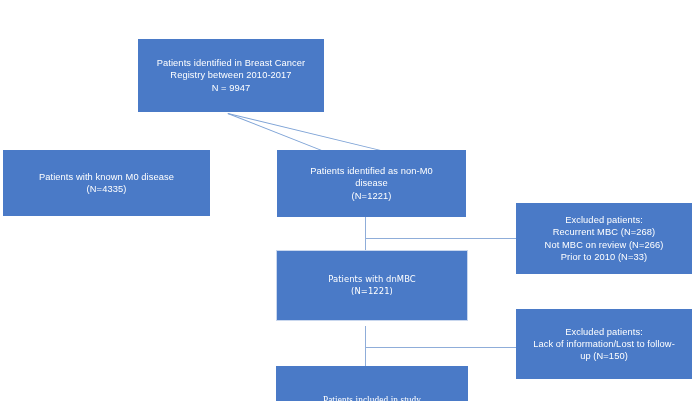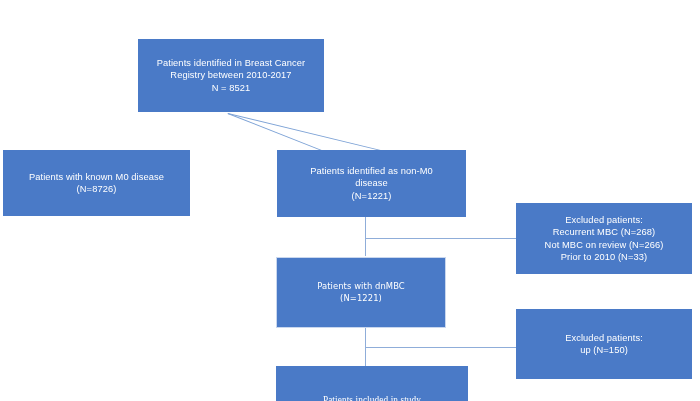--- a/index.html
+++ b/index.html
@@ -42,24 +42,24 @@
   }
   
   .node.alt-face {
     font-family: "DejaVu Sans", sans-serif;
     font-size: 8.4px;
     border: 1px solid #c9d7ee;
   }
 
   
   #node-registry       { left: 138px; top: 3px;   width: 186px; height: 73px; }
-  #node-m0             { left: 3px;   top: 114px; width: 187px; height: 66px; }
+  #node-m0             { left: 3px;   top: 114px; width: 207px; height: 66px; }
   #node-nonm0          { left: 277px; top: 114px; width: 189px; height: 67px; }
   #node-excluded-1     { left: 516px; top: 167px; width: 176px; height: 71px; }
-  #node-dnmbc          { left: 276px; top: 221px; width: 170px; height: 71px; }
+  #node-dnmbc          { left: 276px; top: 214px; width: 192px; height: 71px; }
   #node-excluded-2     { left: 516px; top: 273px; width: 176px; height: 70px; }
   #node-included       { left: 276px; top: 330px; width: 192px; height: 68px; font-family: Liberation Serif, serif; }
 
   
   .conn {
     position: absolute;
     background: #8fadd9;
   }
   .conn.h { height: 1px; }
   .conn.v { width: 1px; }
@@ -86,28 +86,28 @@
   <div class="conn diag" id="conn-split-right"></div>
   <div class="conn v" id="conn-nonm0-down"></div>
   <div class="conn h" id="conn-excl1-h"></div>
   <div class="conn v" id="conn-dnmbc-down"></div>
   <div class="conn h" id="conn-excl2-h"></div>
 
   <div class="node" id="node-registry">
     <span class="lines">
       <span class="line">Patients identified in Breast Cancer</span>
       <span class="line">Registry between 2010-2017</span>
-      <span class="line">N = 8521</span>
+      <span class="line">N = 9947</span>
     </span>
   </div>
 
   <div class="node" id="node-m0">
     <span class="lines">
       <span class="line">Patients with known M0 disease</span>
-      <span class="line">(N=8726)</span>
+      <span class="line">(N=4335)</span>
     </span>
   </div>
 
   <div class="node" id="node-nonm0">
     <span class="lines">
       <span class="line">Patients identified as non-M0</span>
       <span class="line">disease</span>
       <span class="line">(N=1221)</span>
     </span>
   </div>
@@ -124,20 +124,21 @@
   <div class="node alt-face" id="node-dnmbc">
     <span class="lines">
       <span class="line">Patients with dnMBC</span>
       <span class="line">(N=1221)</span>
     </span>
   </div>
 
   <div class="node" id="node-excluded-2">
     <span class="lines">
       <span class="line">Excluded patients:</span>
+      <span class="line">Lack of information/Lost to follow-</span>
       <span class="line">up (N=150)</span>
     </span>
   </div>
 
   <div class="node" id="node-included">
     <span class="lines">
       <span class="line">Patients included in study</span>
     </span>
   </div>
 

